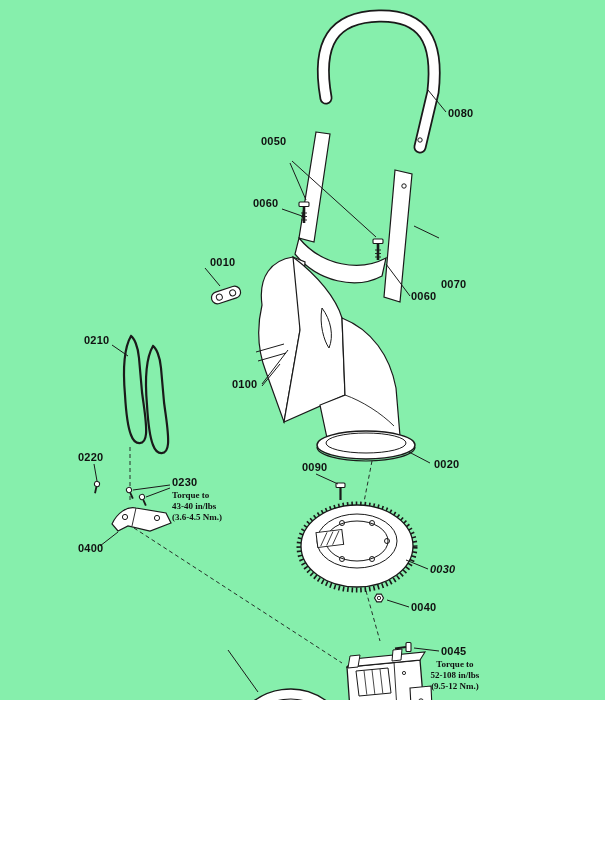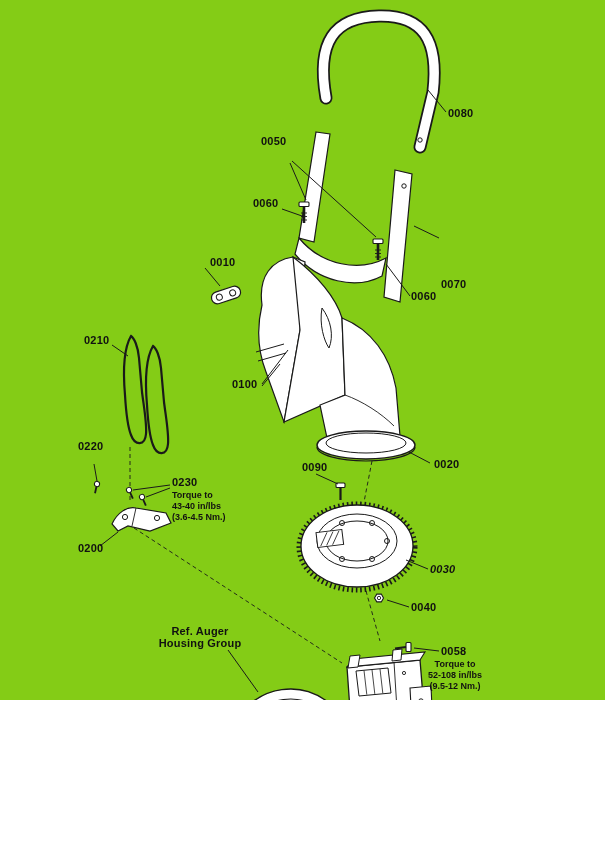--- a/index.html
+++ b/index.html
@@ -1,21 +1,21 @@
 <!DOCTYPE html>
 <html><head>
 <meta charset="utf-8">
 <style>
   * { margin:0; padding:0; box-sizing:border-box; }
   html,body { background:#ffffff; font-family:"Liberation Sans", sans-serif; }
-  .stage { position:relative; width:605px; height:700px; background:#84cc16; overflow:hidden; margin:0 auto; }
+  .stage { position:relative; width:605px; height:700px; background:#86efac; overflow:hidden; margin:0 auto; }
   .stage svg { position:absolute; left:0; top:0; }
   .lbl { position:absolute; font-weight:bold; font-size:11px; color:#111; white-space:nowrap; letter-spacing:.2px; }
   .note { position:absolute; font-weight:bold; font-size:9px; line-height:11px; color:#111; white-space:nowrap; }
-  .note div { white-space:nowrap; }
+  .note div { white-space:nowrap;font-family:Liberation Serif, serif; }
   .center { text-align:center; }
 </style>
 </head>
 <body>
 
 <div class="stage">
 
 <svg width="605" height="846" viewBox="0 0 605 846">
   <defs>
     <g id="boltV">
@@ -187,35 +187,31 @@
 
 <div class="lbl" style="left:448px; top:107px;">0080</div>
 <div class="lbl" style="left:261px; top:135px;">0050</div>
 <div class="lbl" style="left:253px; top:197px;">0060</div>
 <div class="lbl" style="left:441px; top:232px;margin-top:46px;">0070</div>
 <div class="lbl" style="left:411px; top:290px;">0060</div>
 <div class="lbl" style="left:190px; top:256px;padding-left:20px;">0010</div>
 <div class="lbl" style="left:84px;  top:334px;">0210</div>
 <div class="lbl" style="left:232px; top:378px;">0100</div>
 <div class="lbl" style="left:426px; top:458px;margin-left:8px;">0020</div>
-<div class="lbl" style="left:78px;  top:440px;">0220</div>
+<div class="lbl" style="left:78px;  top:451px;">0220</div>
 <div class="lbl" style="left:172px; top:476px;">0230</div>
 <div class="note" style="left:172px; top:490px;">
   <div>Torque to</div>
   <div>43-40 in/lbs</div>
   <div>(3.6-4.5 Nm.)</div>
 </div>
 <div class="lbl" style="left:302px; top:461px;">0090</div>
-<div class="lbl" style="left:78px;  top:542px;">0200</div>
+<div class="lbl" style="left:78px;  top:542px;">0400</div>
 <div class="lbl" style="left:430px; top:563px;font-style:italic;">0030</div>
 <div class="lbl" style="left:411px; top:601px;">0040</div>
-<div class="lbl center" style="left:150px; top:625px; width:100px;">
-  <div>Ref. Auger</div>
-  <div>Housing Group</div>
-</div>
-<div class="lbl" style="left:441px; top:645px;">0058</div>
+<div class="lbl" style="left:441px; top:645px;">0045</div>
 <div class="note center" style="left:418px; top:659px; width:74px;">
   <div>Torque to</div>
   <div>52-108 in/lbs</div>
   <div>(9.5-12 Nm.)</div>
 </div>
 
 </div>
 
 </body></html>

